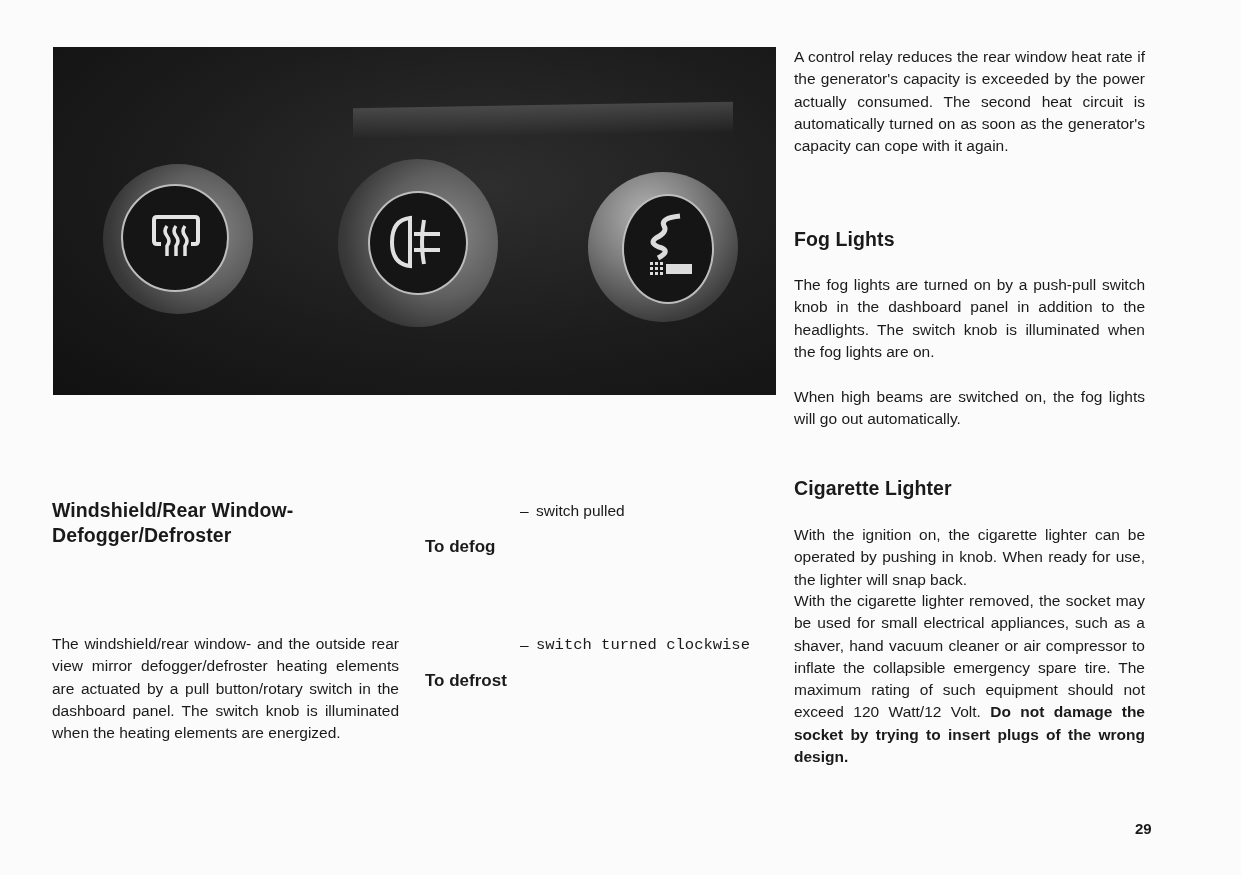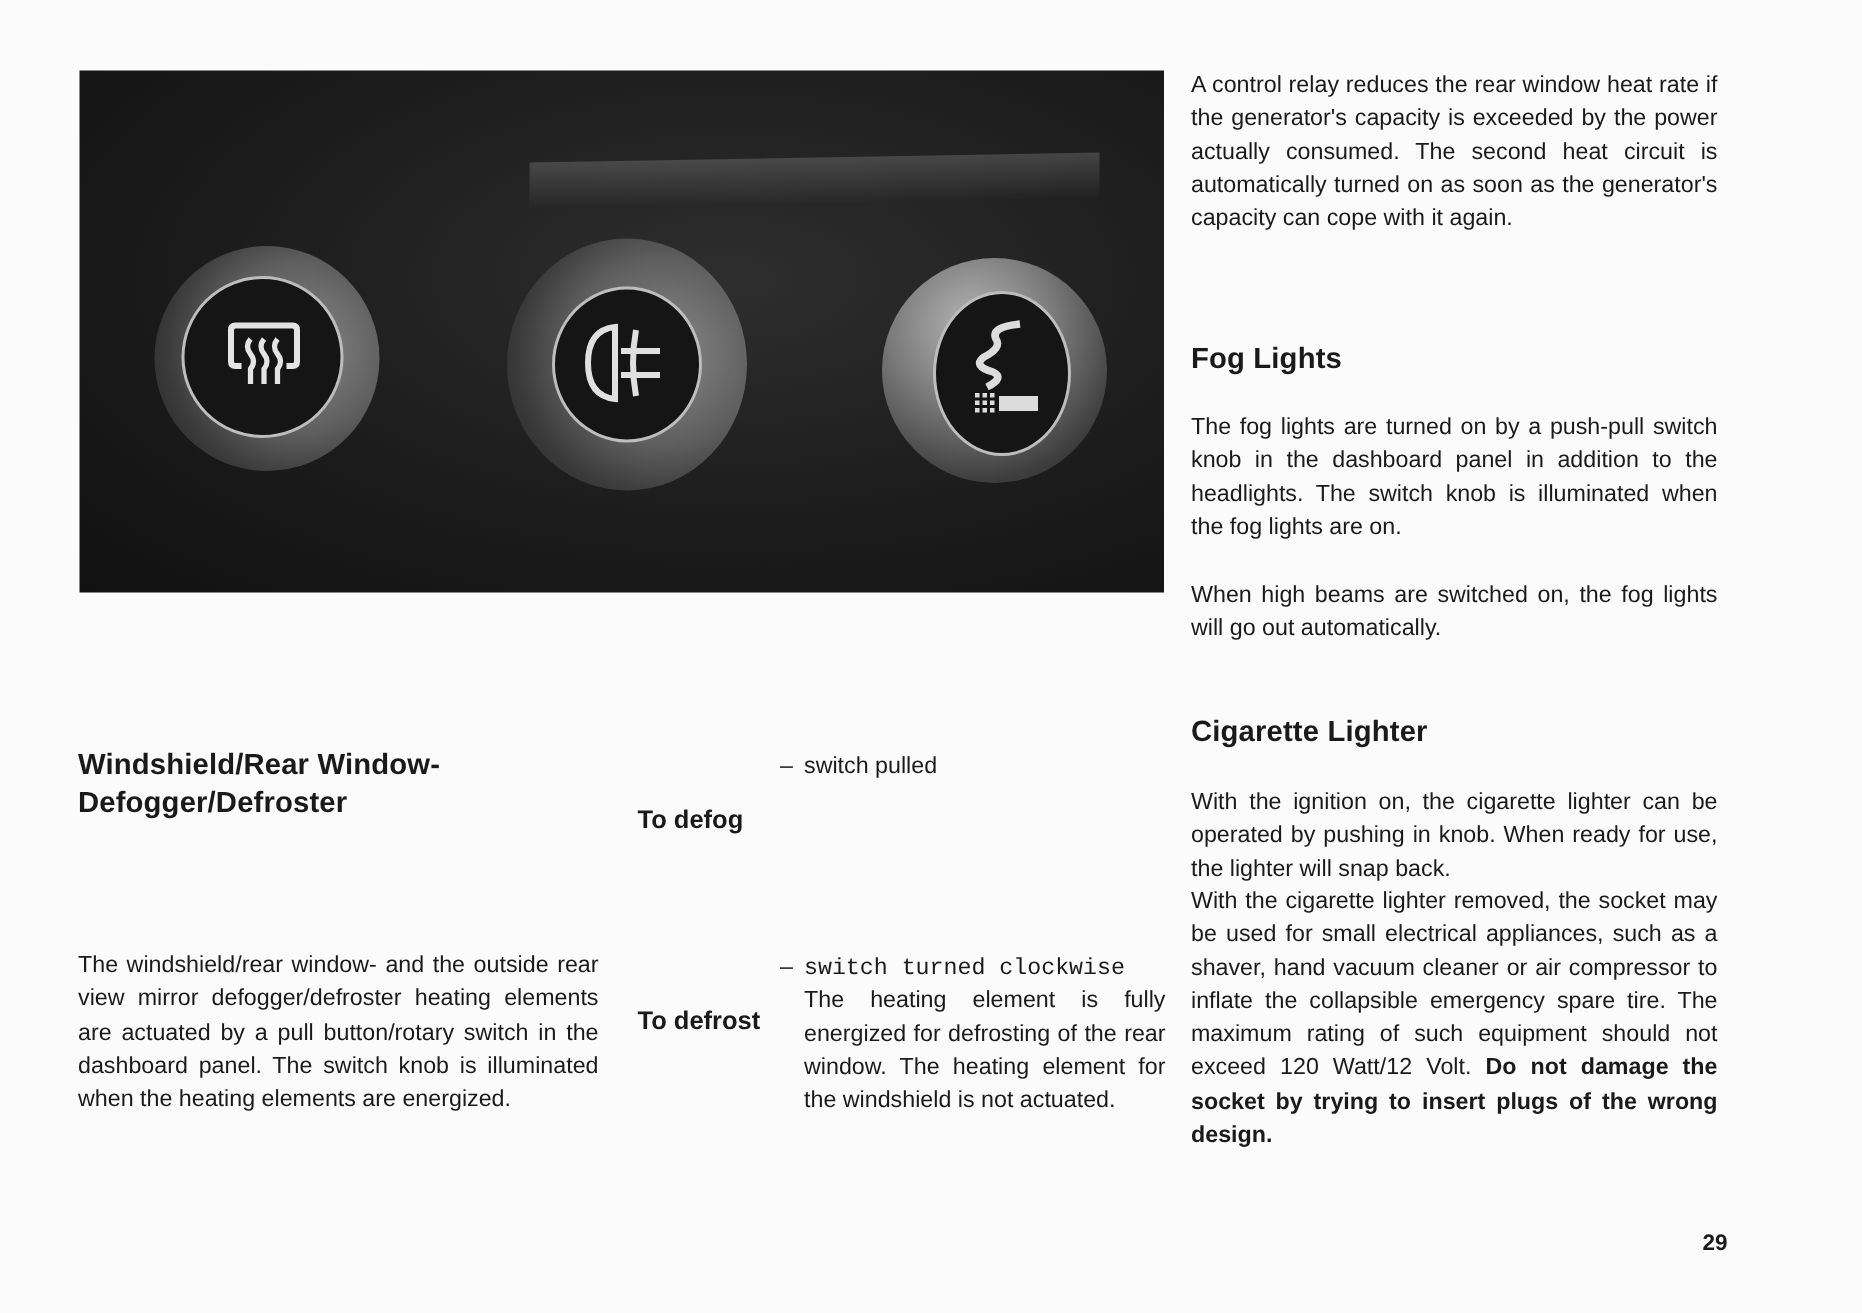--- a/index.html
+++ b/index.html
@@ -100,21 +100,20 @@
   <span class="def-dash">–</span>
   <div class="def-body text">
     <p style="text-align:left;">switch pulled</p>
   </div>
 </div>
 <div class="def-row" style="top:634px;">
   <span class="def-term">To defrost</span>
   <span class="def-dash">–</span>
   <div class="def-body text">
     <p style="text-align:left;font-family:Liberation Mono, monospace;">switch turned clockwise</p>
-    <p>The heating element is fully energized for defrosting of the rear window. The heating element for the windshield is not actuated.</p>
   </div>
 </div>
 
 <p class="abs text col-right" style="top:46px;">A control relay reduces the rear window heat rate if the generator's capacity is exceeded by the power actually consumed. The second heat circuit is automatically turned on as soon as the generator's capacity can cope with it again.</p>
 
 <h2 class="abs col-right" style="top:227px;">Fog Lights</h2>
 <p class="abs text col-right" style="top:274px;">The fog lights are turned on by a push-pull switch knob in the dashboard panel in addition to the headlights. The switch knob is illuminated when the fog lights are on.</p>
 <p class="abs text col-right" style="top:386px;">When high beams are switched on, the fog lights will go out automatically.</p>
 
 <h2 class="abs col-right" style="top:476px;">Cigarette Lighter</h2>

